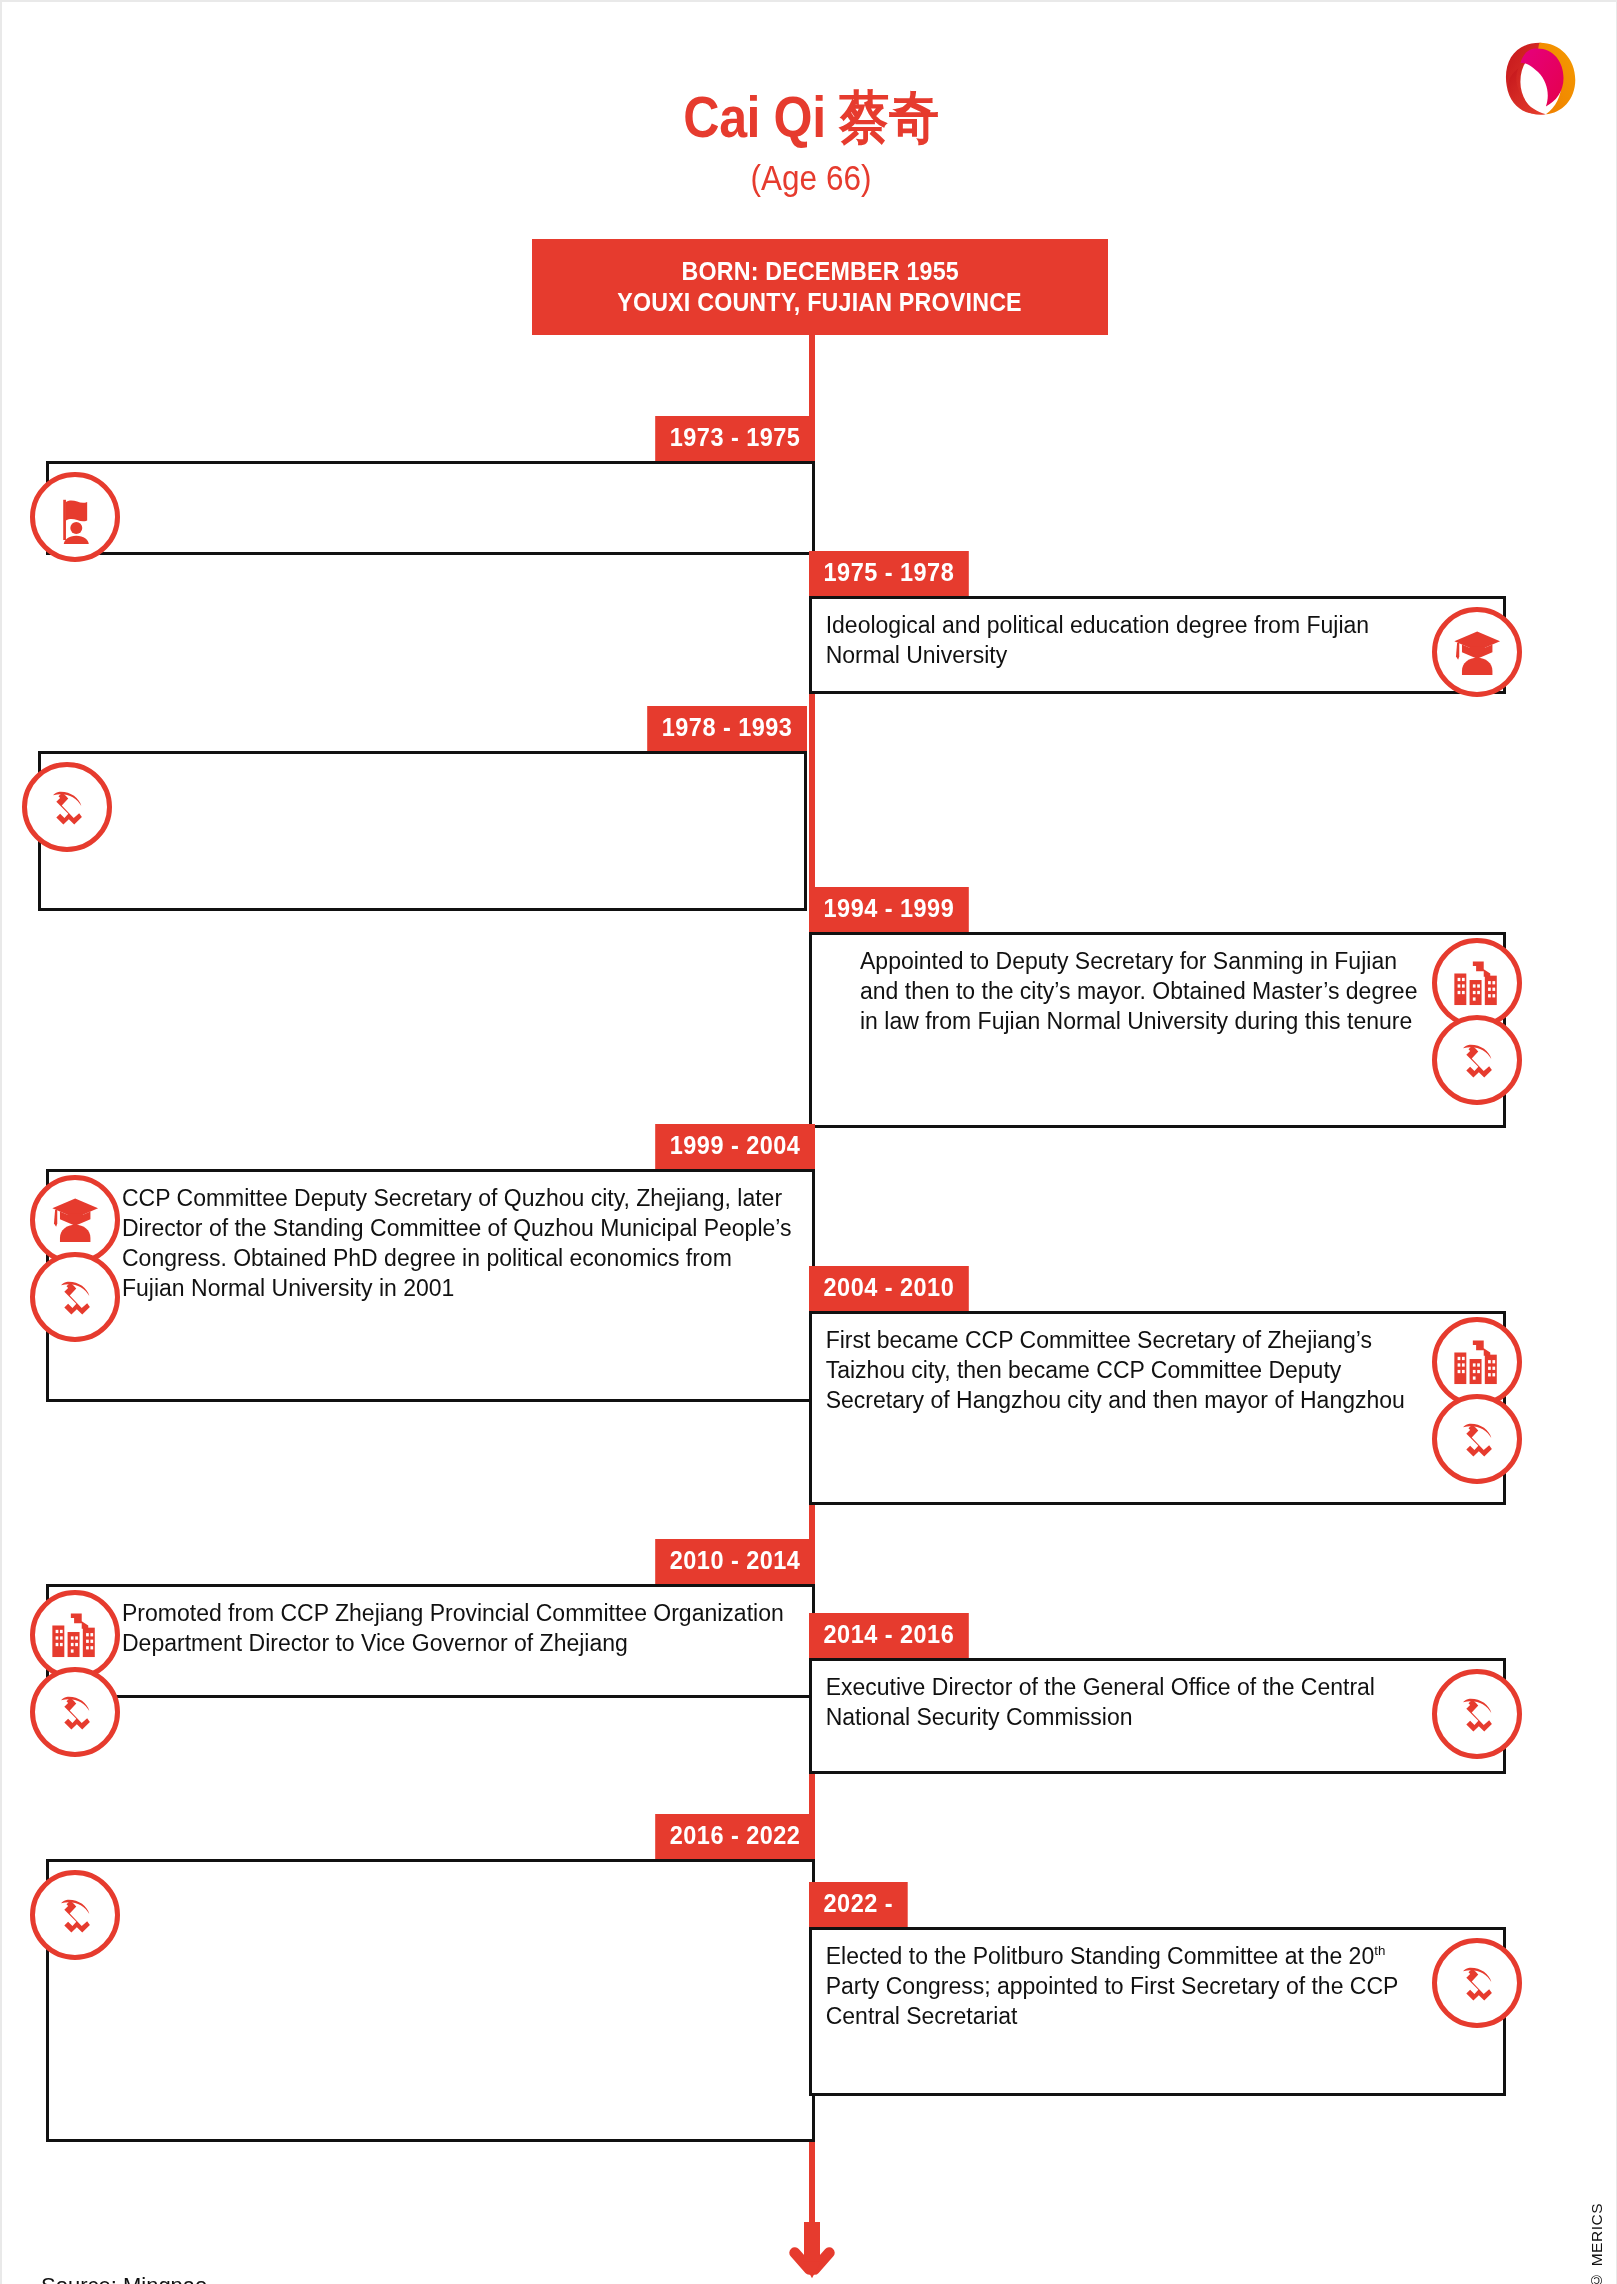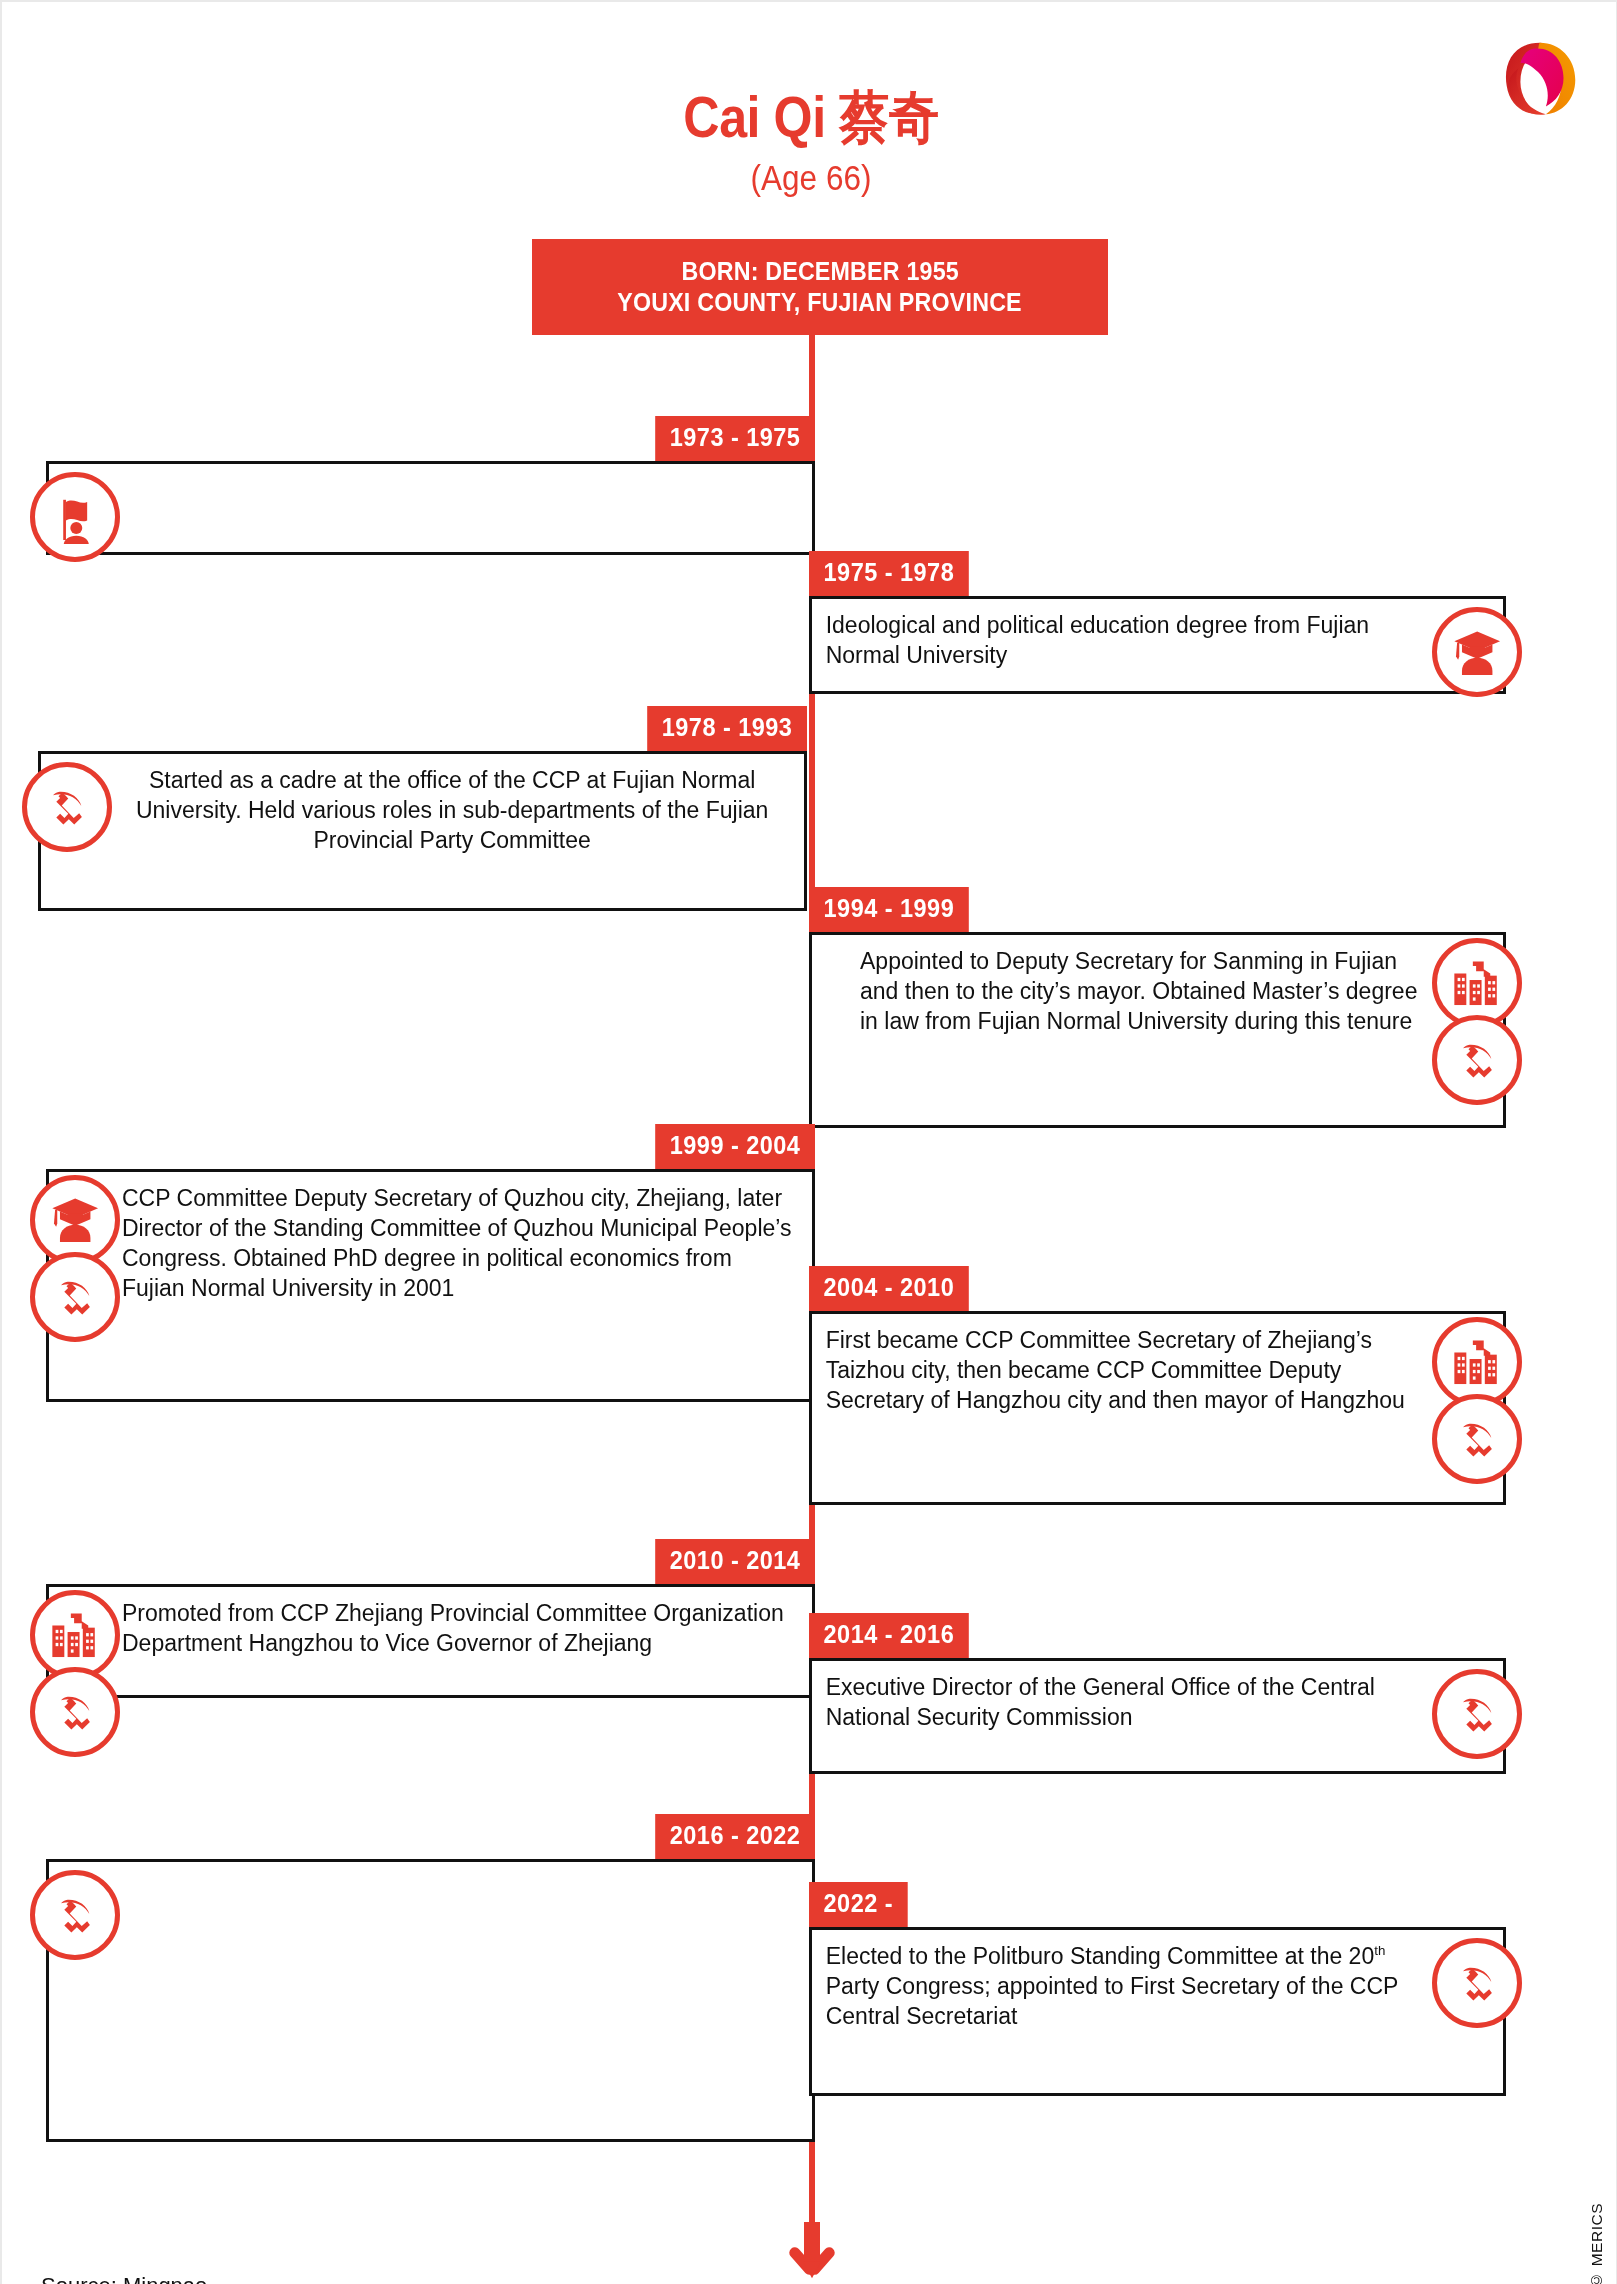--- a/index.html
+++ b/index.html
@@ -183,21 +183,20 @@
       <path d="M50 56 C42 56 36 50 36 43 L36 40 L64 40 L64 43 C64 50 58 56 50 56 Z"></path>
       <path d="M50 60 C34 60 22 70 22 84 L22 92 L78 92 L78 84 C78 70 66 60 50 60 Z"></path>
     </g>
             </svg>
           </div>
         </div>
       </div>
       <div class="entry left" style="top: 749px; left: 36px; width: 769px; text-align: center;">
         <div class="yearchip">1978 - 1993</div>
         <div class="textbox" style="min-height: 160px;">
-          <p>Started as a cadre at the office of the CCP at Fujian Normal University. Held various roles in sub-departments of the Fujian Provincial Party Committee</p>
           <div class="badge" style="width: 90px; height: 90px; top: 8.2px; left: -19px;">
             <svg viewBox="0 0 100 100">
               <g fill="#E63B2E">
       <path d="M24 28 C46 22 66 30 76 48 C72 32 54 20 34 22 C30 23 26 25 24 28 Z"></path>
       <path d="M30 40 L44 26 L52 34 L40 47 L62 70 L72 61 L77 68 L63 82 L53 72 L43 82 L30 69 L37 62 L45 70 L52 62 L31 41 Z"></path>
       <path d="M34 30 L41 23 L50 32 L43 39 Z"></path>
     </g>
             </svg>
           </div>
         </div>
@@ -312,21 +311,21 @@
       <path d="M30 40 L44 26 L52 34 L40 47 L62 70 L72 61 L77 68 L63 82 L53 72 L43 82 L30 69 L37 62 L45 70 L52 62 L31 41 Z"></path>
       <path d="M34 30 L41 23 L50 32 L43 39 Z"></path>
     </g>
             </svg>
           </div>
         </div>
       </div>
       <div class="entry left" style="top: 1574px; left: 44px; width: 769px; margin-top: 8px;">
         <div class="yearchip">2010 - 2014</div>
         <div class="textbox" style="min-height: 114px;">
-          <p>Promoted from CCP Zhejiang Provincial Committee Organization Department Hangzhou to Vice Governor of Zhejiang</p>
+          <p>Promoted from CCP Zhejiang Provincial Committee Organization Department Director to Vice Governor of Zhejiang</p>
           <div class="badge" style="width: 90px; height: 90px; top: 2.7px; left: -19px;">
             <svg viewBox="0 0 100 100">
               <g fill="#E63B2E">
       <rect x="8" y="34" width="22" height="58"></rect>
       <rect x="36" y="46" width="22" height="46"></rect>
       <rect x="64" y="38" width="22" height="54"></rect>
       <path d="M42 12 L62 12 L62 26 L74 34 L74 40 L62 40 L62 30 L48 30 L48 20 L42 20 Z"></path>
       <g fill="#ffffff">
         <rect x="14" y="42" width="5" height="6"></rect>
                   <rect x="22" y="42" width="5" height="6"></rect>

